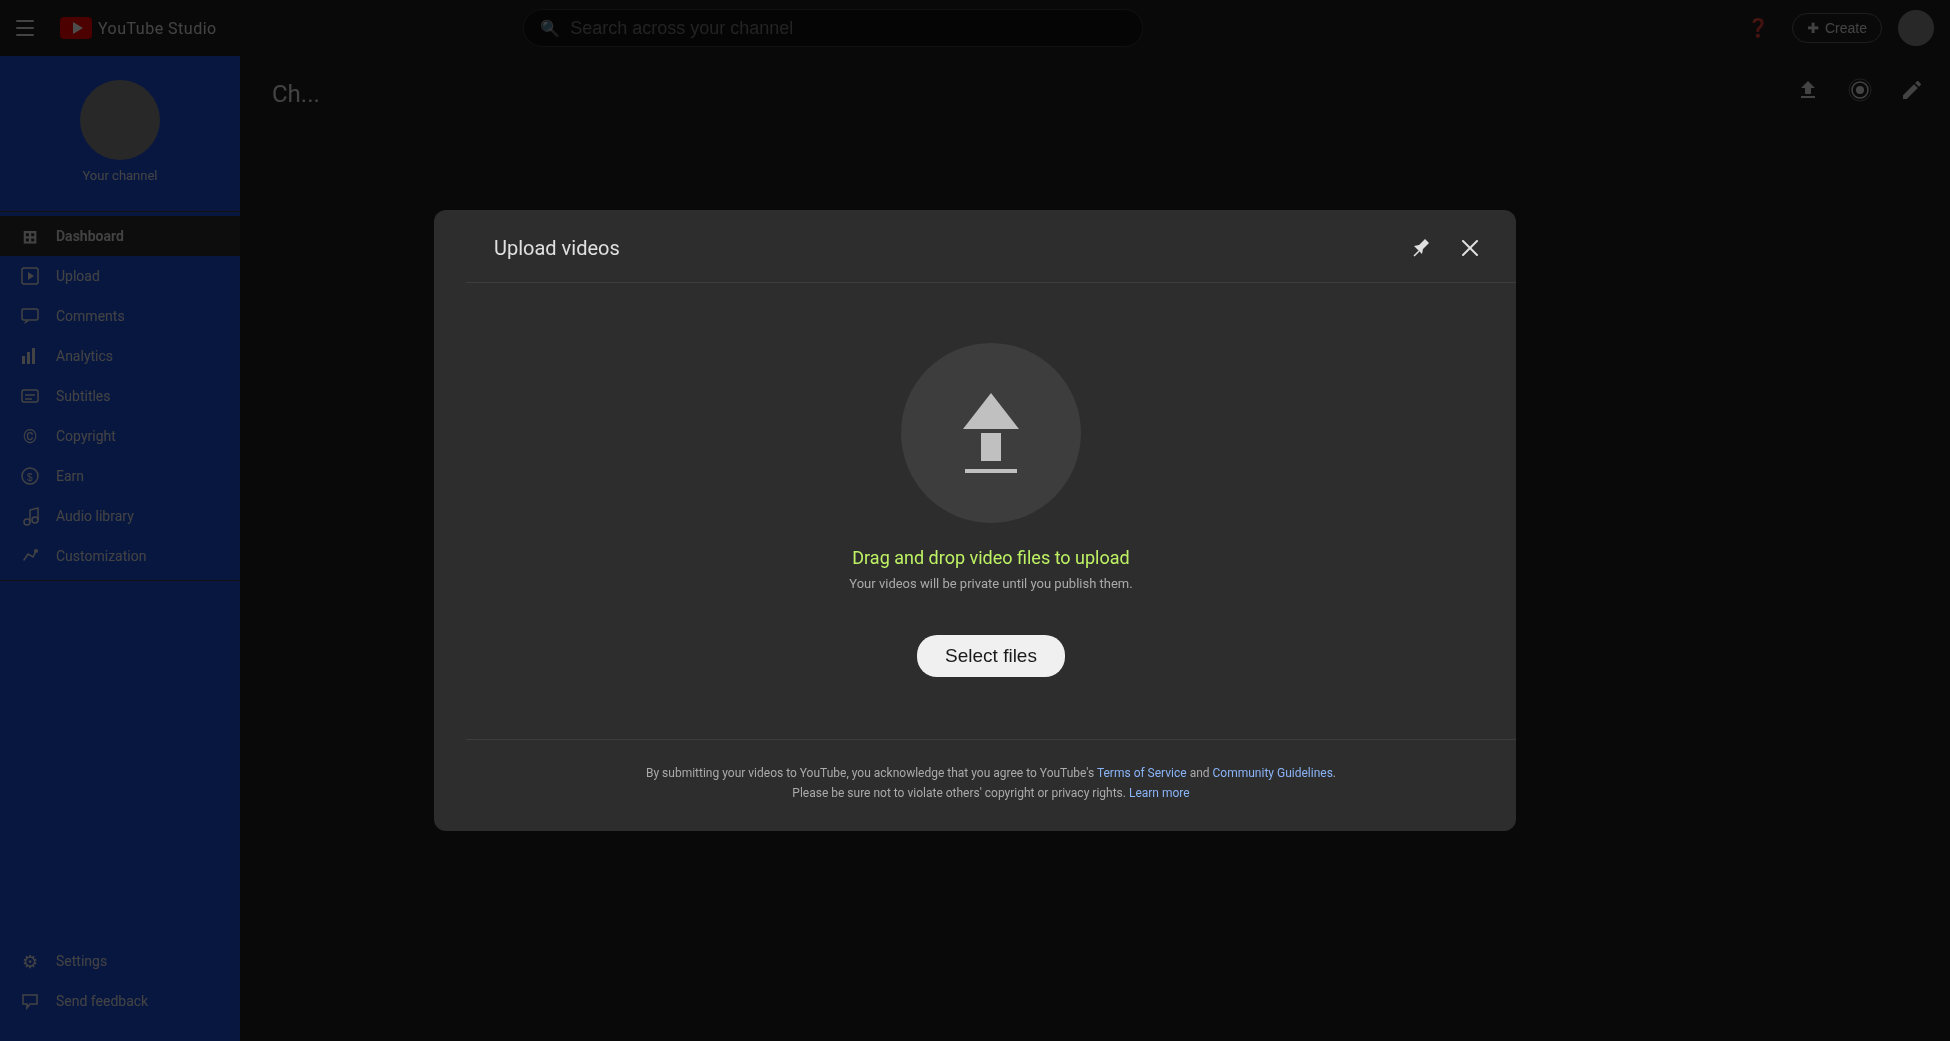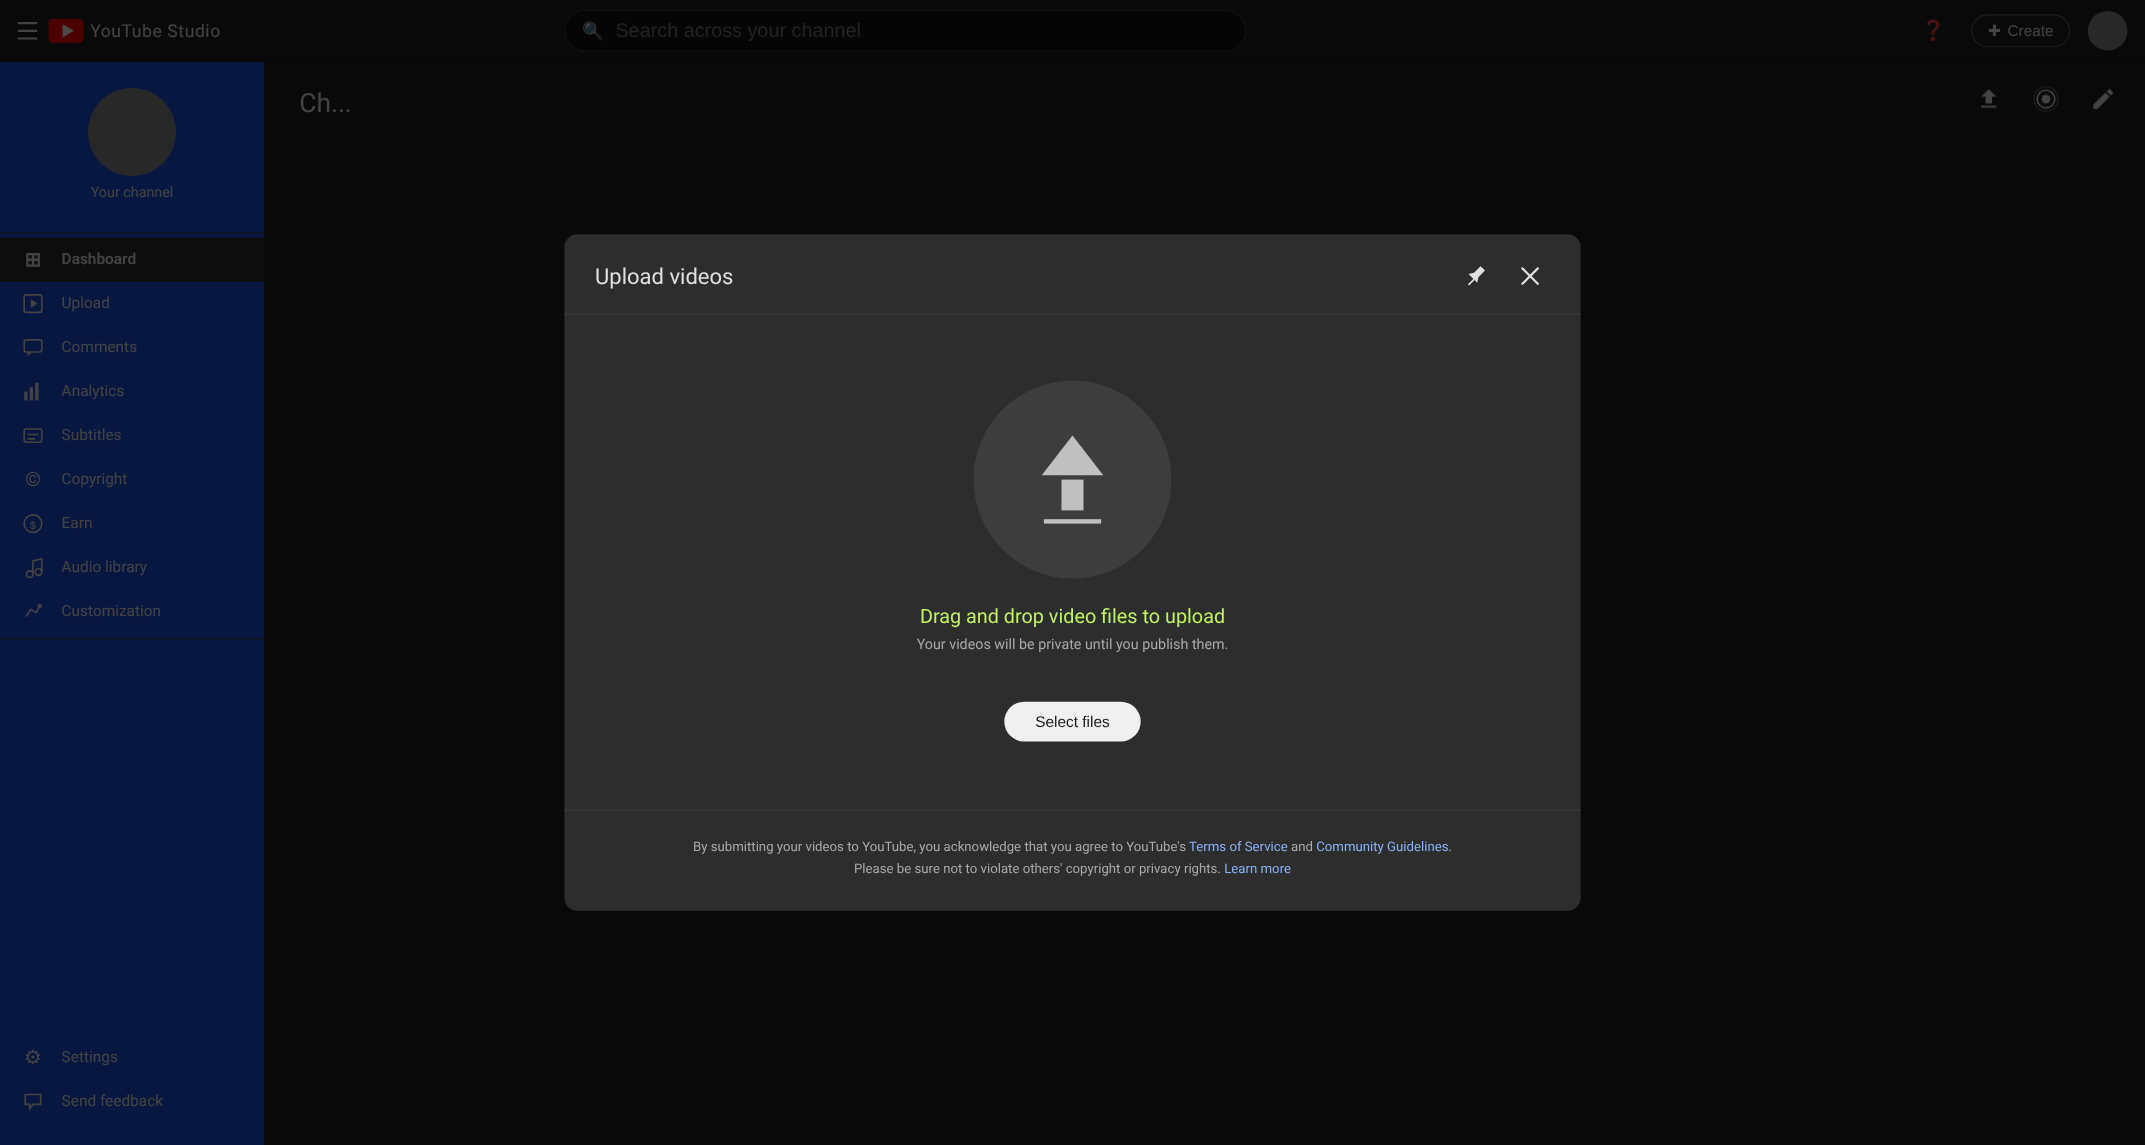--- a/index.html
+++ b/index.html
@@ -21,21 +21,21 @@
       background: #212121;
       display: flex;
       align-items: center;
       padding: 0 16px;
       z-index: 10;
       gap: 16px;
     }
     .top-nav-left {
       display: flex;
       align-items: center;
-      gap: 4px;
+      gap: 20px;
     }
     .hamburger-icon {
       width: 24px; height: 24px;
       display: flex; flex-direction: column;
       justify-content: center; gap: 5px;
       cursor: pointer;
     }
     .hamburger-icon span {
       display: block;
       width: 18px; height: 2px;
@@ -200,26 +200,27 @@
       z-index: 100;
       display: flex;
       align-items: center;
       justify-content: center;
     }
 
     
     .modal {
       background: #2d2d2d;
       border-radius: 12px;
-      width: 924px;
+      width: 1082px;
       max-height: 820px;
       display: flex;
       flex-direction: column;
       position: relative;
       overflow: hidden;
+      padding-left: 32px;
     }
     .modal-header {
       display: flex;
       align-items: center;
       justify-content: space-between;
       padding: 20px 28px 16px;
       border-bottom: 1px solid #3d3d3d;
     }
     .modal-title {
       font-size: 20px;
@@ -291,21 +292,21 @@
       font-size: 13px;
       color: #aaa;
       margin-top: -16px;
     }
     .select-files-btn {
       background: #f0f0f0;
       color: #1a1a1a;
       border: none;
       border-radius: 20px;
       padding: 10px 28px;
-      font-size: 14px;
+      font-size: 19px;
       font-weight: 500;
       cursor: pointer;
       margin-top: 20px;
     }
     .modal-footer {
       padding: 24px 40px 28px;
       text-align: center;
       border-top: 1px solid #3d3d3d;
       margin-top: 22px;
     }

